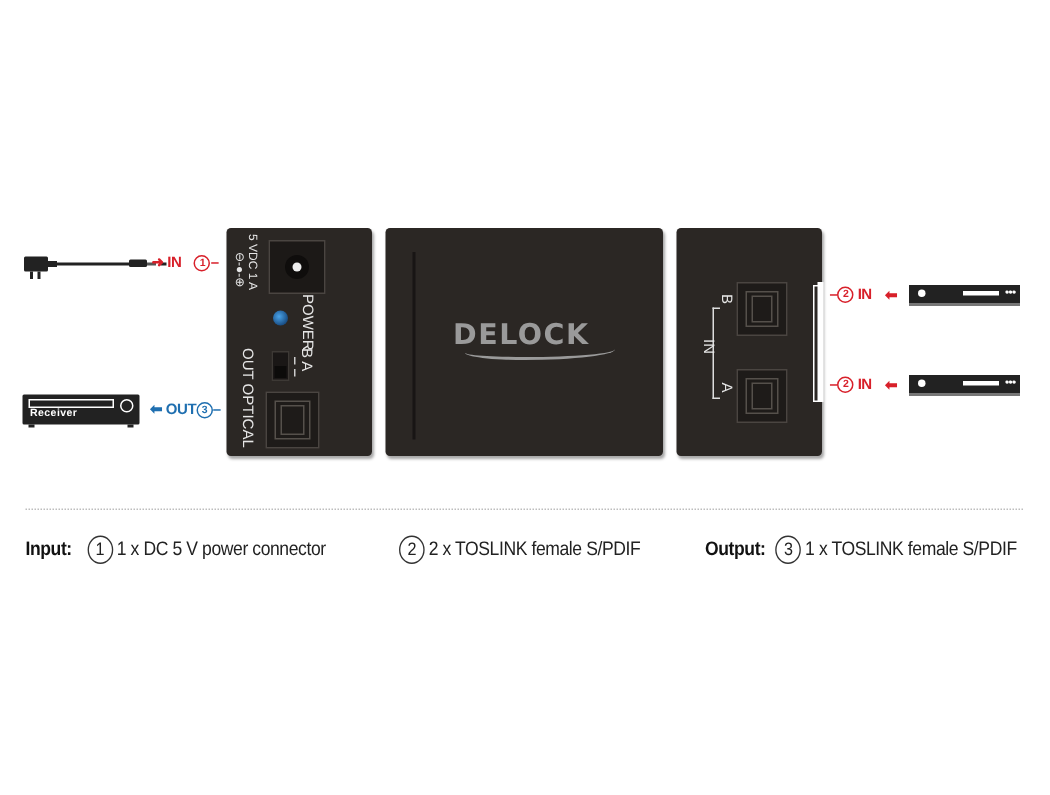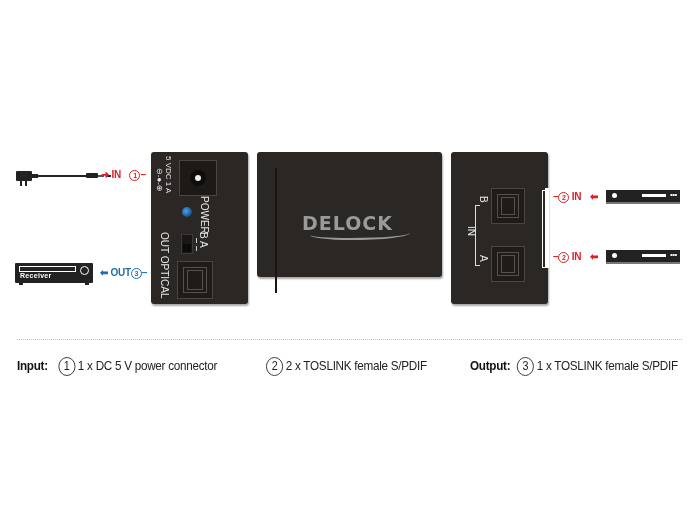--- a/index.html
+++ b/index.html
@@ -77,21 +77,21 @@
   <div class="abs" style="left:45px;top:94px;width:1px;height:5px;background:#ccc;"></div>
 
   <div class="rot" style="left:19px;top:80px;font-size:10px;">OUT OPTICAL</div>
 
   <div class="toslink" style="left:26px;top:109px;width:34px;height:36px;">
     <div class="inner"></div>
       <div class="inner2"></div>
   </div>
 </div>
 
-<div class="panel" style="left:257px;top:152px;width:185px;height:125px;">
+<div class="panel" style="left:257px;top:152px;width:185px;height:152px;">
   <div class="abs" style="left:18px;top:16px;width:1.5px;height:125px;background:#181514;"></div>
   <div class="abs" style="left:45px;top:60px;width:110px;height:30px;">
     <div class="abs" style="left:0;top:0;color:#9a9a9a;font-size:19px;font-weight:bold;letter-spacing:1px;font-family:'DejaVu Sans', sans-serif;">DELOCK</div>
     <div class="abs" style="left:8px;top:16px;width:100px;height:10px;border-bottom:2px solid #9a9a9a;border-radius:0 0 60% 40%;"></div>
   </div>
 </div>
 
 <div class="panel" style="left:451px;top:152px;width:97px;height:152px;">
 
   <div class="abs" style="left:94px;top:36px;width:4px;height:80px;background:#fff;"></div>

